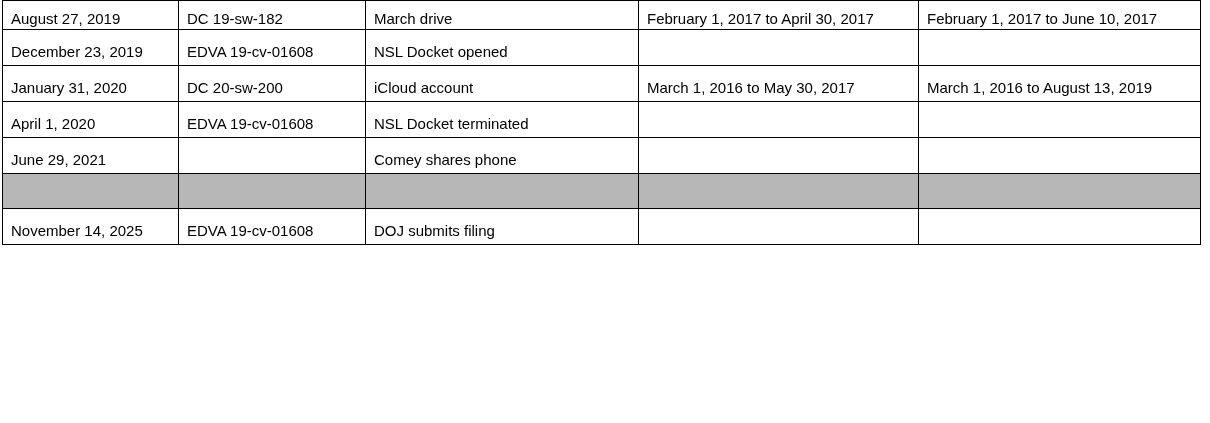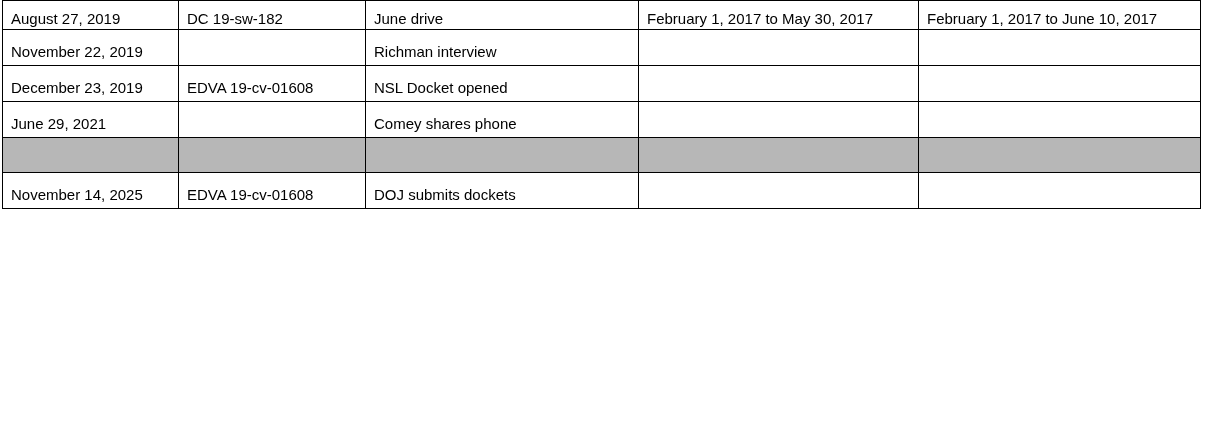--- a/index.html
+++ b/index.html
@@ -53,53 +53,60 @@
     <col style="width:176px">
     <col style="width:187px">
     <col style="width:273px">
     <col style="width:280px">
     <col style="width:282px">
   </colgroup>
   <tbody>
       <tr>
         <td>August 27, 2019</td>
         <td>DC 19-sw-182</td>
-        <td>June drive</td>
-        <td>February 1, 2017 to May 30, 2017</td>
+        <td>March drive</td>
+        <td>February 1, 2017 to April 30, 2017</td>
         <td>February 1, 2017 to June 10, 2017</td>
-      </tr>
-      <tr>
-        <td>November 22, 2019</td>
-        <td></td>
-        <td>Richman interview</td>
-        <td></td>
-        <td></td>
       </tr>
       <tr>
         <td>December 23, 2019</td>
         <td>EDVA 19-cv-01608</td>
         <td>NSL Docket opened</td>
+        <td></td>
+        <td></td>
+      </tr>
+      <tr>
+        <td>January 31, 2020</td>
+        <td>DC 20-sw-200</td>
+        <td>iCloud account</td>
+        <td>March 1, 2016 to May 30, 2017</td>
+        <td>March 1, 2016 to August 13, 2019</td>
+      </tr>
+      <tr>
+        <td>April 1, 2020</td>
+        <td>EDVA 19-cv-01608</td>
+        <td>NSL Docket terminated</td>
         <td></td>
         <td></td>
       </tr>
       <tr>
         <td>June 29, 2021</td>
         <td></td>
         <td>Comey shares phone</td>
         <td></td>
         <td></td>
       </tr>
       <tr class="spacer">
         <td></td>
         <td></td>
         <td></td>
         <td></td>
         <td></td>
       </tr>
       <tr>
         <td>November 14, 2025</td>
         <td>EDVA 19-cv-01608</td>
-        <td>DOJ submits dockets</td>
+        <td>DOJ submits filing</td>
         <td></td>
         <td></td>
       </tr>
     </tbody>
 </table>
 
 </body></html>

